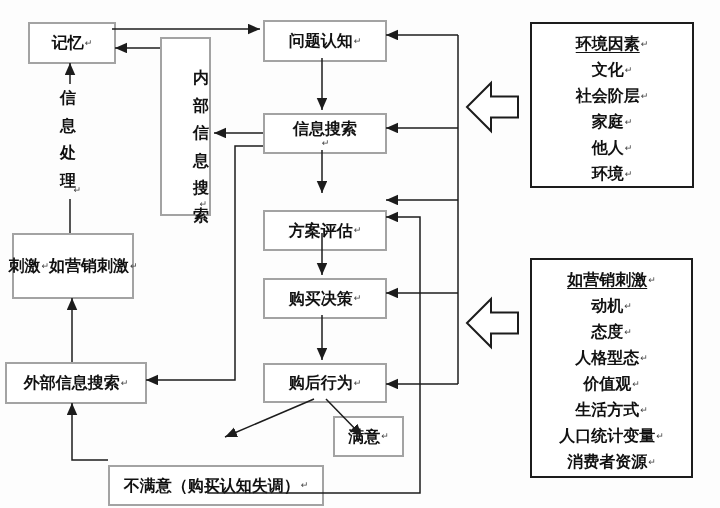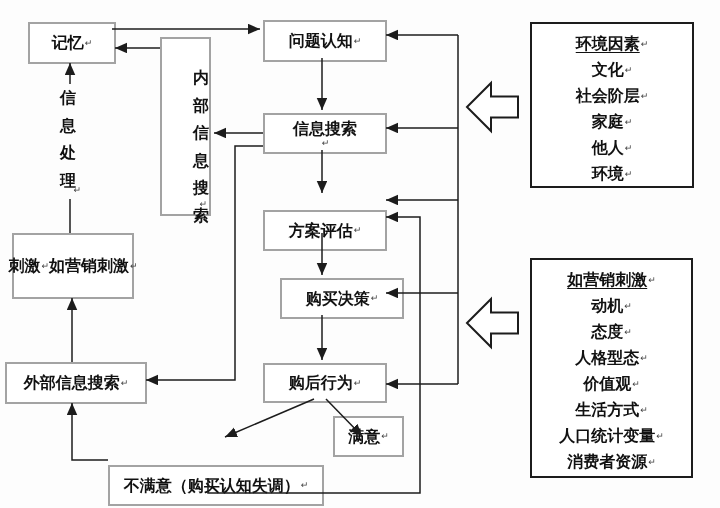--- a/index.html
+++ b/index.html
@@ -54,21 +54,21 @@
   <div class="box" style="left:263px;top:113px;width:120px;height:37px;flex-direction:column;">
     <span>信息搜索</span>
       <span class="pmark">↵</span>
   </div>
 
   <div class="box" style="left:263px;top:210px;width:120px;height:37px;">
     <span>方案评估</span>
       <span class="pmark">↵</span>
   </div>
 
-  <div class="box" style="left:280px;top:278px;width:120px;height:37px;">
+  <div class="box" style="left:263px;top:278px;width:120px;height:37px;">
     <span>购买决策</span>
       <span class="pmark">↵</span>
   </div>
 
   <div class="box" style="left:263px;top:363px;width:120px;height:36px;">
     <span>购后行为</span>
       <span class="pmark">↵</span>
   </div>
 
   <div class="box" style="left:108px;top:441px;width:212px;height:37px;margin-top:24px;">

